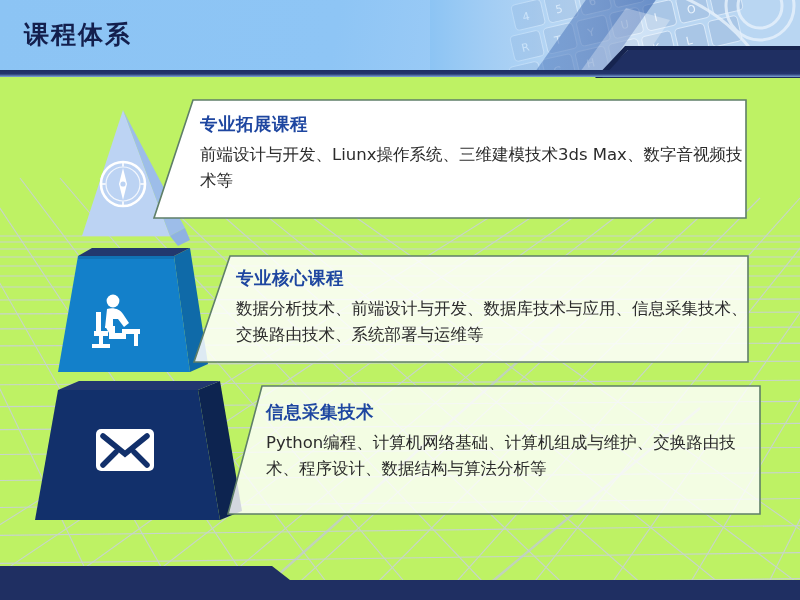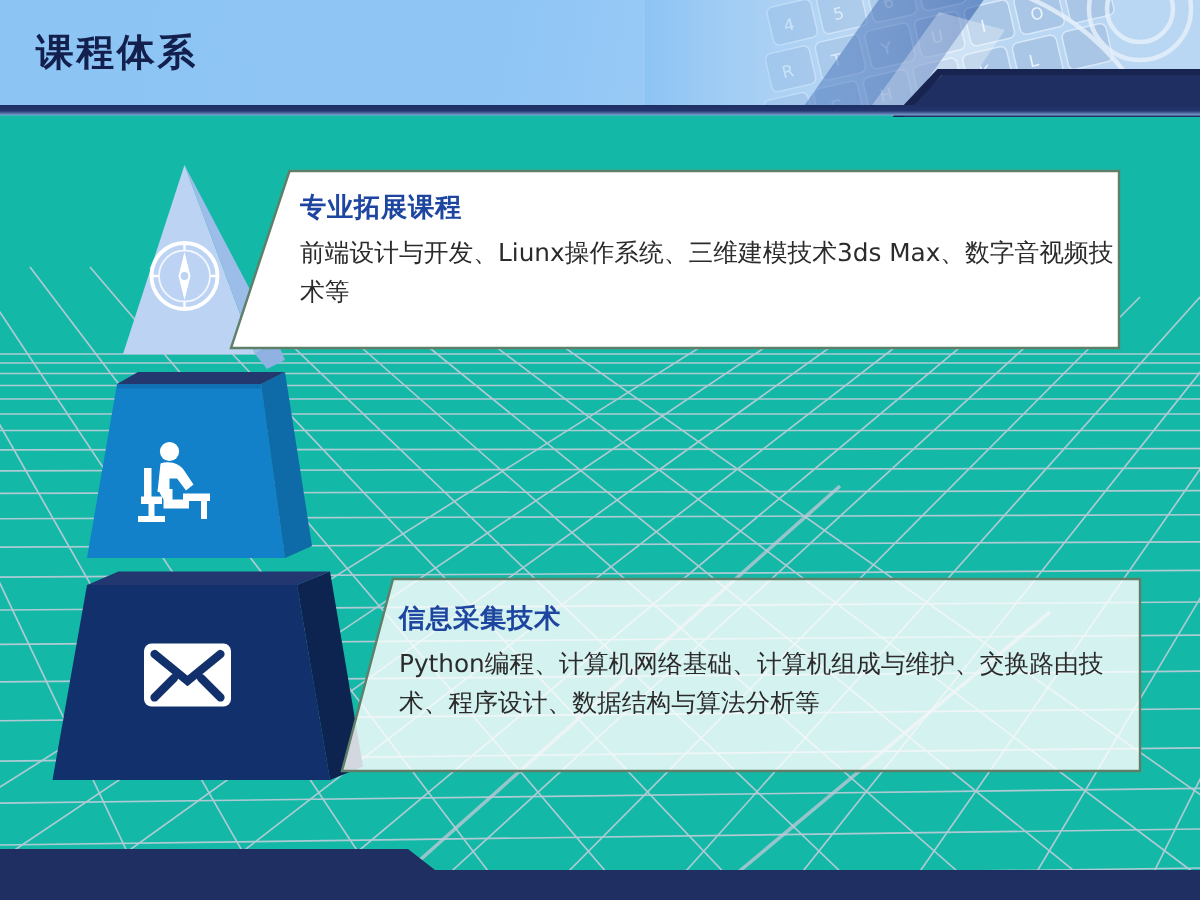--- a/index.html
+++ b/index.html
@@ -5,21 +5,21 @@
   html, body {
     margin: 0;
     padding: 0;
     background: #ffffff;
   }
   #slide {
     position: relative;
     width: 800px;
     height: 600px;
     overflow: hidden;
-    background: #14b8a6;
+    background: #bef264;
     font-family: "DejaVu Sans", "Liberation Sans", sans-serif;
   }
 
   
   .bg-grid {
     position: absolute;
     left: 0; top: 78px;
     width: 800px; height: 522px;
     overflow: hidden;
     z-index: 0;
@@ -102,21 +102,21 @@
     margin: 0 0 6px 0;
     white-space: nowrap;
   }
   .tbox-body {
     font-size: 16.5px;
     color: #2b2b2b;
     line-height: 1.58;
     margin: 0;
   }
 
-  .t1 { left: 148px; top: 112px;  width: 600px; height: 122px; }
+  .t1 { left: 148px; top: 98px;  width: 600px; height: 122px; }
   .t2 { left: 188px; top: 254px;  width: 562px; height: 110px; }
   .t3 { left: 222px; top: 384px;  width: 540px; height: 132px; }
 
   .t1 .tbox-inner { padding: 14px 0 0 52px; }
   .t2 .tbox-inner { padding: 12px 0 0 48px; }
   .t3 .tbox-inner { padding: 16px 0 0 44px; }
 </style>
 </head>
 <body>
 
@@ -356,20 +356,29 @@
   <div class="tbox t1">
     <svg class="tbox-border" width="600" height="122" viewBox="0 0 600 122">
       <polygon points="45,2 598,2 598,120 6,120" fill="#ffffff" stroke="#5f7f68" stroke-width="1.6"></polygon>
     </svg>
     <div class="tbox-inner">
       <div class="tbox-head">专业拓展课程</div>
       <div class="tbox-body">前端设计与开发、Liunx操作系统、三维建模技术3ds Max、数字音视频技术等</div>
     </div>
   </div>
 
+  <div class="tbox t2">
+    <svg class="tbox-border" width="562" height="110" viewBox="0 0 562 110">
+      <polygon points="42,2 560,2 560,108 6,108" fill="#ffffff" fill-opacity="0.86" stroke="#5f7f68" stroke-width="1.6"></polygon>
+    </svg>
+    <div class="tbox-inner">
+      <div class="tbox-head">专业核心课程</div>
+      <div class="tbox-body">数据分析技术、前端设计与开发、数据库技术与应用、信息采集技术、交换路由技术、系统部署与运维等</div>
+    </div>
+  </div>
 
   <div class="tbox t3">
     <svg class="tbox-border" width="540" height="132" viewBox="0 0 540 132">
       <polygon points="40,2 538,2 538,130 6,130" fill="#ffffff" fill-opacity="0.82" stroke="#5f7f68" stroke-width="1.6"></polygon>
     </svg>
     <div class="tbox-inner">
       <div class="tbox-head">信息采集技术</div>
       <div class="tbox-body">Python编程、计算机网络基础、计算机组成与维护、交换路由技术、程序设计、数据结构与算法分析等</div>
     </div>
   </div>

